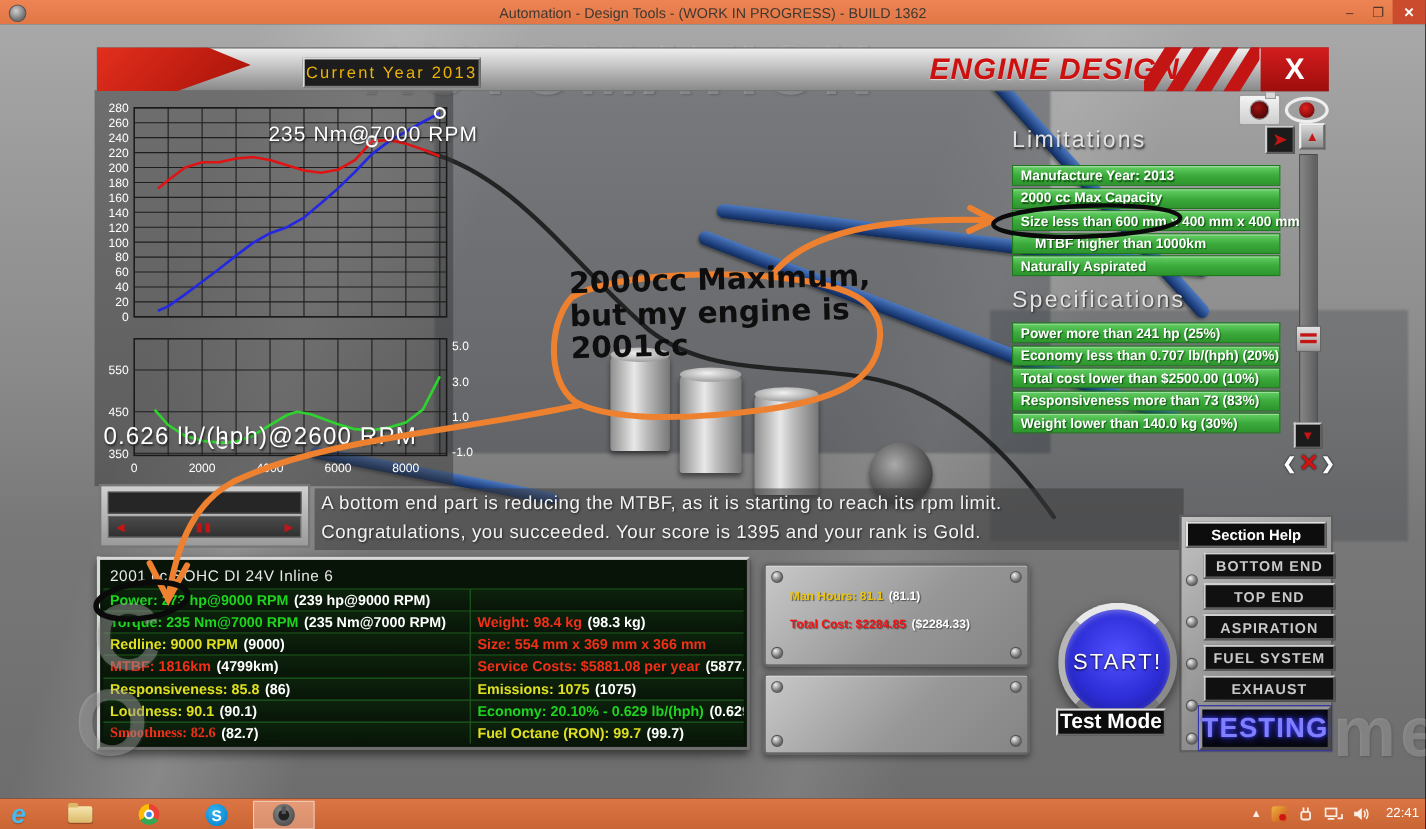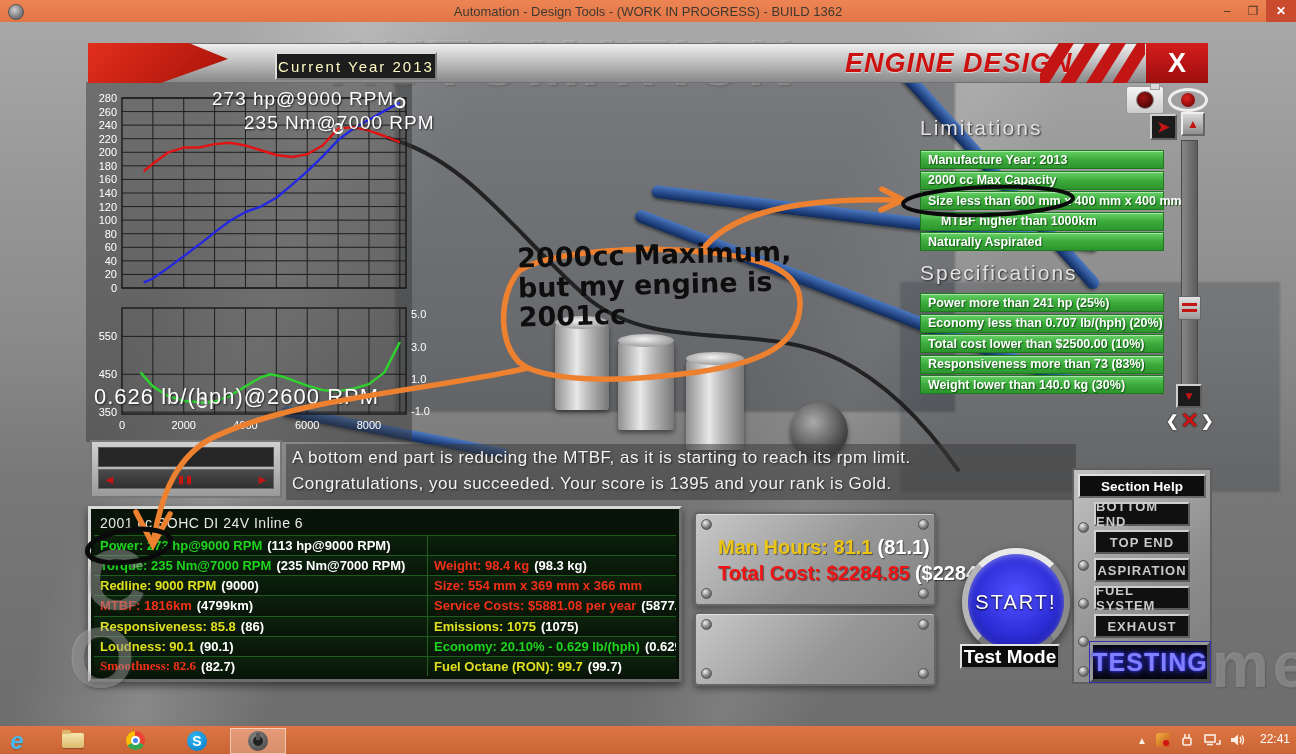--- a/index.html
+++ b/index.html
@@ -33,21 +33,21 @@
 
   
   .hdrbar{position:absolute;left:88px;top:43px;width:1120px;height:40px;z-index:6;
     background:linear-gradient(180deg,#efefef,#c2c2c2 45%,#9d9d9d 80%,#8a8a8a);
     border:1px solid #6f6f6f;box-sizing:border-box;}
   .hdrwedge{position:absolute;left:88px;top:43px;width:140px;height:40px;z-index:7;
     background:linear-gradient(135deg,#e32f1e,#a81208);
     clip-path:polygon(0 0,72% 0,100% 40%,52% 100%,0 100%);}
   .curyear{position:absolute;left:275px;top:52px;width:158px;height:24px;z-index:8;
     background:#1d1d1d;border:2px solid;border-color:#dcdcdc #7c7c7c #7c7c7c #dcdcdc;
-    color:#fef9c3;font-size:15px;letter-spacing:2px;display:flex;align-items:center;justify-content:center;}
+    color:#eab308;font-size:15px;letter-spacing:2px;display:flex;align-items:center;justify-content:center;}
   .edtitle{position:absolute;left:845px;top:48px;z-index:8;font-size:27px;font-weight:bold;font-style:italic;
     color:#cc1111;letter-spacing:1px;text-shadow:0 1px 1px rgba(255,255,255,.6);}
   .stripes{position:absolute;left:1040px;top:43px;width:105px;height:40px;z-index:8;overflow:hidden;}
   .stripe{position:absolute;top:-6px;width:15px;height:54px;background:#c41515;transform:skewX(-32deg);}
   .edclose{position:absolute;left:1146px;top:43px;width:62px;height:40px;z-index:8;background:linear-gradient(180deg,#d41d1d,#9e0d0d);
     color:#fff;font-weight:bold;font-size:27px;display:flex;align-items:center;justify-content:center;cursor:pointer;}
 
   
   .graphpanel{position:absolute;left:86px;top:82px;width:326px;height:360px;z-index:5;
     background:rgba(55,55,55,.48);}
@@ -110,34 +110,34 @@
   .stcell.l{width:334px;padding-left:6px;border-right:1px solid rgba(45,140,45,.6);box-sizing:border-box;}
   .stcell.r{flex:1;padding-left:6px;}
   .paren{color:#fff;margin-left:5px;font-weight:bold;}
 
   
   .plate{position:absolute;z-index:6;box-sizing:border-box;border-radius:4px;
     background:linear-gradient(135deg,#c9c9c9,#979797 55%,#848484);
     border:2px solid #666;box-shadow:inset 0 1px 0 rgba(255,255,255,.5),0 3px 6px rgba(0,0,0,.4);}
   .screw{position:absolute;width:9px;height:9px;border-radius:50%;
     background:radial-gradient(circle at 35% 30%,#f0f0f0,#777 60%,#444);border:1px solid #555;}
-  .costline{position:absolute;font-size:20px;font-weight:bold;white-space:nowrap;text-shadow:1px 1px 1px rgba(0,0,0,.5);}
+  .costline{position:absolute;font-size:11px;font-weight:bold;white-space:nowrap;text-shadow:1px 1px 1px rgba(0,0,0,.5);}
 
   
   .startbtn{position:absolute;left:962px;top:548px;width:96px;height:96px;z-index:7;border-radius:50%;cursor:pointer;
     background:radial-gradient(circle at 50% 42%,#5050ff 0%,#2e2ed8 55%,#1b1ba0 85%);
     border:6px solid;border-color:#e8e8e8 #8a8a8a #777 #b5b5b5;box-shadow:0 4px 10px rgba(0,0,0,.5),inset 0 2px 6px rgba(255,255,255,.35);
     display:flex;align-items:center;justify-content:center;}
   .startbtn span{color:#fff;font-size:20px;letter-spacing:2px;text-shadow:0 1px 2px #001;}
   .blkbtn{position:absolute;z-index:8;background:#0d0d0d;color:#fff;font-weight:bold;cursor:pointer;
     border:2px solid;border-color:#e0e0e0 #6a6a6a #6a6a6a #e0e0e0;box-sizing:border-box;
     display:flex;align-items:center;justify-content:center;}
   .rplate{position:absolute;left:1072px;top:468px;width:140px;height:216px;z-index:6;box-sizing:border-box;
     background:linear-gradient(135deg,#c2c2c2,#8e8e8e 60%,#7c7c7c);border:2px solid #5f5f5f;}
-  .secbtn{position:absolute;left:1094px;width:96px;height:24px;z-index:7;cursor:pointer;box-sizing:border-box;
+  .secbtn{position:absolute;left:1094px;width:120px;height:24px;z-index:7;cursor:pointer;box-sizing:border-box;
     background:#101010;border:2px solid;border-color:#cfcfcf #5a5a5a #5a5a5a #cfcfcf;
     color:#c9c9c9;font-size:13px;font-weight:bold;letter-spacing:1px;
     display:flex;align-items:center;justify-content:center;}
   .testing{position:absolute;left:1090px;top:642px;width:120px;height:40px;z-index:7;cursor:pointer;box-sizing:border-box;
     background:#07070f;border:3px solid;border-color:#9a9a9a #4a4a4a #4a4a4a #9a9a9a;outline:1px solid #3333aa;
     display:flex;align-items:center;justify-content:center;}
   .testing span{color:#8080ff;font-size:25px;font-weight:bold;letter-spacing:1px;text-shadow:0 0 9px #3a3aff,0 0 3px #3a3aff;}
 
   
   .annosvg{position:absolute;left:0;top:0;z-index:20;pointer-events:none;}
@@ -295,21 +295,20 @@
       <line x1="311.82608695652175" y1="6" x2="311.82608695652175" y2="112" stroke="#1e1e1e" stroke-width="1"></line>
       <rect x="34" y="6" width="284" height="106" fill="none" stroke="#1a1a1a" stroke-width="1.4"></rect>
       <text x="34" y="127" fill="#fff" font-size="11" text-anchor="middle" font-family="Liberation Sans,sans-serif">0</text>
       <text x="95.73913043478261" y="127" fill="#fff" font-size="11" text-anchor="middle" font-family="Liberation Sans,sans-serif">2000</text>
       <text x="157.47826086956522" y="127" fill="#fff" font-size="11" text-anchor="middle" font-family="Liberation Sans,sans-serif">4000</text>
       <text x="219.21739130434784" y="127" fill="#fff" font-size="11" text-anchor="middle" font-family="Liberation Sans,sans-serif">6000</text>
       <text x="280.95652173913044" y="127" fill="#fff" font-size="11" text-anchor="middle" font-family="Liberation Sans,sans-serif">8000</text>
       <polyline points="52.52173913043478,70.35714285714286 64.86956521739131,84.36428571428571 80.30434782608697,94.20714285714286 95.73913043478261,98.75 114.26086956521739,100.64285714285714 126.60869565217392,99.50714285714285 142.04347826086956,93.82857142857142 157.47826086956522,84.36428571428571 172.91304347826087,75.27857142857144 182.17391304347825,72.25 194.52173913043478,74.52142857142857 206.8695652173913,79.06428571428572 219.21739130434784,83.60714285714286 234.6521739130435,88.15 250.08695652173915,89.28571428571429 265.52173913043475,86.63571428571429 280.95652173913044,82.09285714285714 296.39130434782606,70.35714285714286 311.82608695652175,40.07142857142857" fill="none" stroke="#2ed32e" stroke-width="2.4" stroke-linejoin="round"></polyline>
       <circle cx="114.26086956521739" cy="100.64285714285714" r="4.5" fill="rgba(255,255,255,.1)" stroke="#fff" stroke-width="2"></circle>
     </svg>
-  <div class="peaklabel" style="left:212px;top:88px;">273 hp@9000 RPM</div>
   <div class="peaklabel" style="left:244px;top:112px;">235 Nm@7000 RPM</div>
   <div class="peaklabel" style="left:94px;top:384px;font-size:22px;">0.626 lb/(hph)@2600 RPM</div>
 
   <div class="carousel">
     <div class="car-top"></div>
     <div class="car-strip">
       <span class="car-arrow">◄</span>
       <span class="car-mid">▮▮</span>
       <span class="car-arrow">►</span>
     </div>
@@ -353,21 +352,21 @@
     <span class="x">✕</span>
     <span>❯</span>
   </div>
 
   <div class="statspanel">
     <div class="statstitle">2001 cc SOHC DI 24V Inline 6</div>
     <div class="statrows" id="stat-rows">
         <div class="strow">
           <div class="stcell l">
             <span style="color: rgb(31, 212, 31);">Power: 273 hp@9000 RPM</span>
-            <span class="paren">(113 hp@9000 RPM)</span>
+            <span class="paren">(239 hp@9000 RPM)</span>
           </div>
           <div class="stcell r"></div>
         </div>
         <div class="strow">
           <div class="stcell l">
             <span style="color: rgb(31, 212, 31);">Torque: 235 Nm@7000 RPM</span>
             <span class="paren">(235 Nm@7000 RPM)</span>
           </div>
           <div class="stcell r">
             <span style="color: rgb(242, 48, 24);">Weight: 98.4 kg</span>

